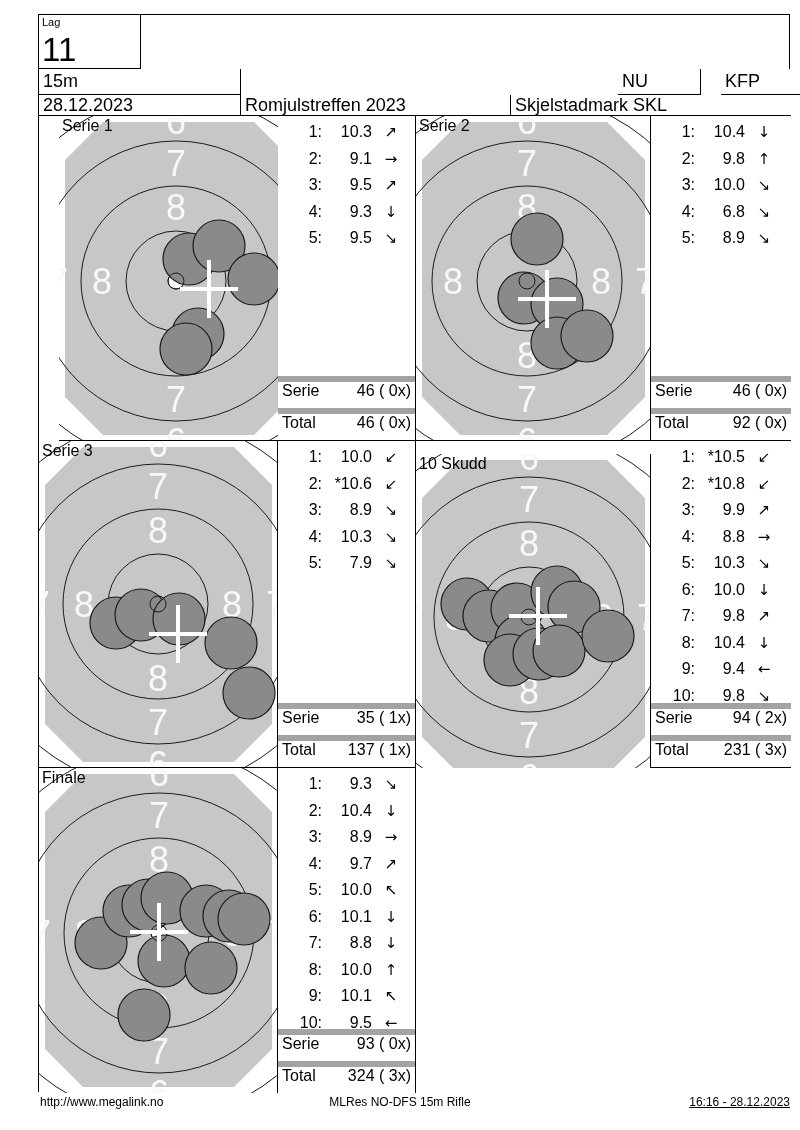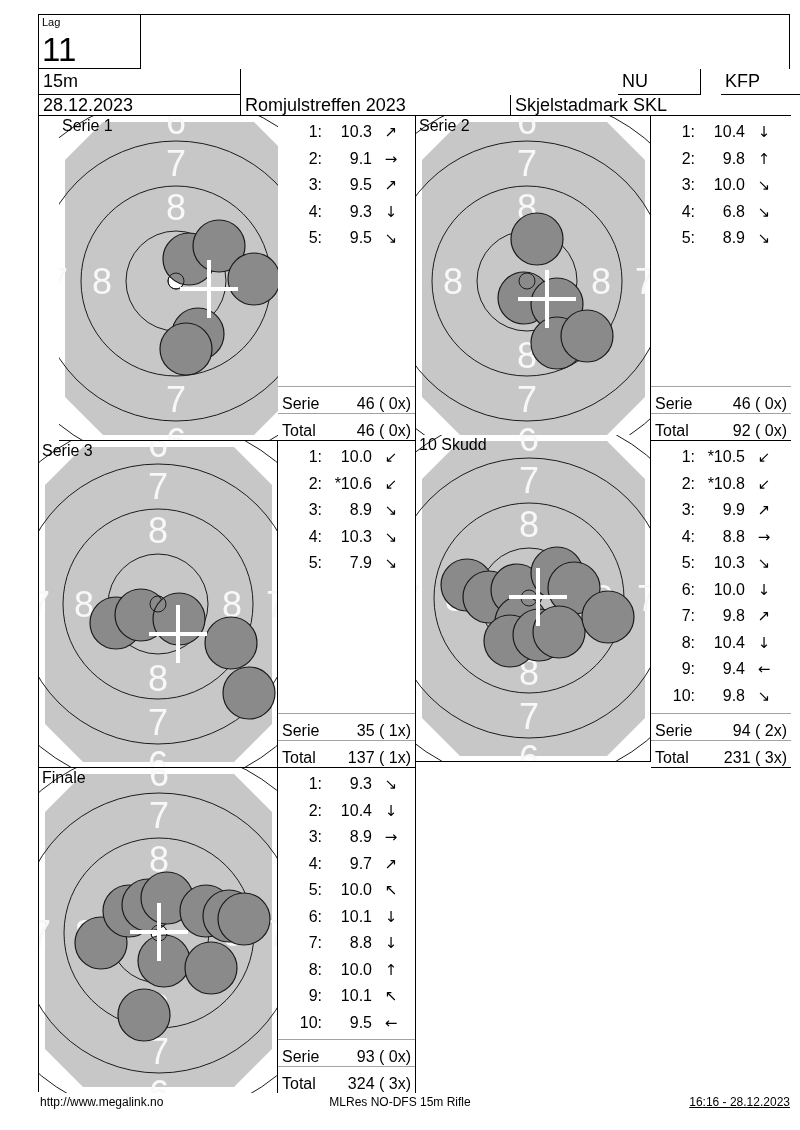--- a/index.html
+++ b/index.html
@@ -16,21 +16,21 @@
   .namecell { font-size:33px; line-height:52px; padding-left:6px; white-space:nowrap; }
   .hdrtext { font-size:18px; padding-left:4px; white-space:nowrap; display:flex; align-items:center; height:100%; }
   .targetcell { padding:0; }
   .serielabel { position:absolute; top:1px; left:3px; font-size:16px; z-index:2; }
   .scorecell { display:flex; flex-direction:column; }
   .shotlist { flex:1; padding-top:3px; overflow:hidden; }
   .shotrow { height:26.5px; display:flex; align-items:center; font-size:16px; }
   .sn { width:44px; text-align:right; }
   .sv { width:50px; text-align:right; }
   .sa { width:38px; text-align:center; font-size:15px; font-family:"DejaVu Sans", sans-serif; }
-  .sumrow { height:26px; border-top:1px solid #a3a3a3; display:flex; align-items:flex-end;
+  .sumrow { height:26px; border-top:6px solid #a3a3a3; display:flex; align-items:flex-start;
             justify-content:space-between; font-size:16px; padding:0 4px; flex:none; }
   .footer { position:absolute; left:0; top:1095px; width:800px; height:16px; font-size:12px; }
   .f-left { position:absolute; left:40px; }
   .f-center { position:absolute; left:0; width:100%; text-align:center; }
   .f-right { position:absolute; right:10px;text-decoration:underline; }
   svg text { font-family:"Liberation Sans", sans-serif; }
 </style>
 </head>
 <body>
 
@@ -266,21 +266,21 @@
         </div>
       <div class="sumrow">
         <span>Serie</span>
         <span>35 ( 1x)</span>
       </div>
       <div class="sumrow">
         <span>Total</span>
         <span>137 ( 1x)</span>
       </div>
     </div>
-    <div class="cell targetcell" style="left:377px;top:420px;width:235px;height:327px;">
+    <div class="cell targetcell" style="left:377px;top:439px;width:235px;height:327px;">
       <span class="serielabel">10 Skudd</span>
       <div>
           <svg width="235" height="327" viewBox="0 0 235 327" style="display:block">
             <polygon points="6,44 44,6 191,6 229,44 229,283 191,321 44,321 6,283" fill="#c7c7c7"></polygon>
             <circle cx="113" cy="163" r="50" fill="none" stroke="#1c1c1c" stroke-width="1"></circle>
             <circle cx="113" cy="163" r="95" fill="none" stroke="#1c1c1c" stroke-width="1"></circle>
             <circle cx="113" cy="163" r="140" fill="none" stroke="#1c1c1c" stroke-width="1"></circle>
             <circle cx="113" cy="163" r="185" fill="none" stroke="#1c1c1c" stroke-width="1"></circle>
             <text x="113" y="89" fill="#f8f8f8" font-size="36" text-anchor="middle" dominant-baseline="central">8</text>
             <text x="113" y="237" fill="#f8f8f8" font-size="36" text-anchor="middle" dominant-baseline="central">8</text>

